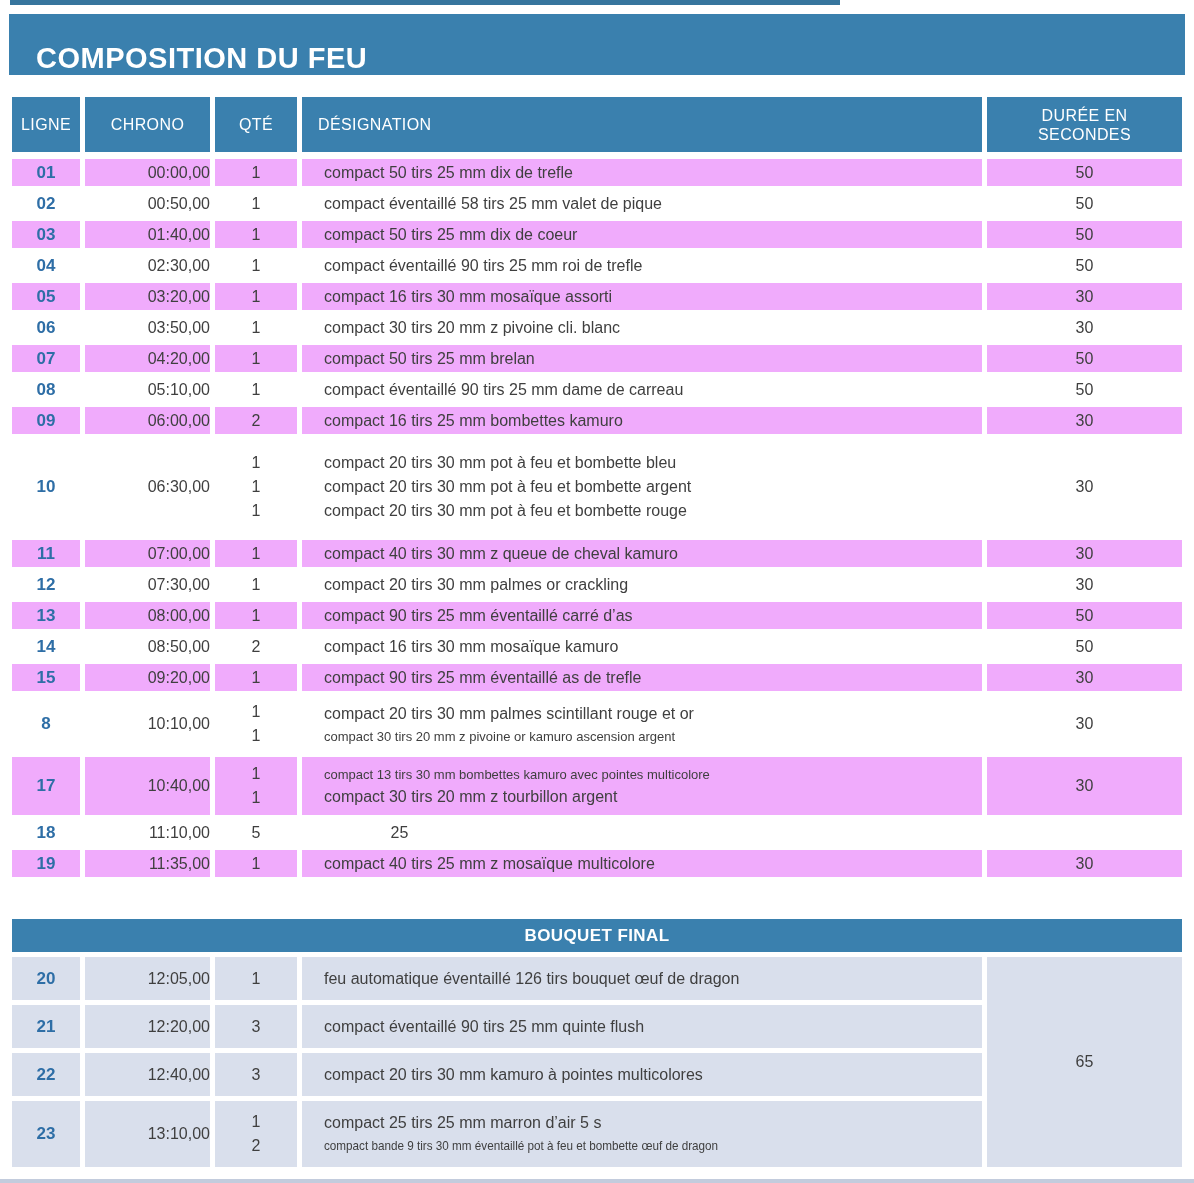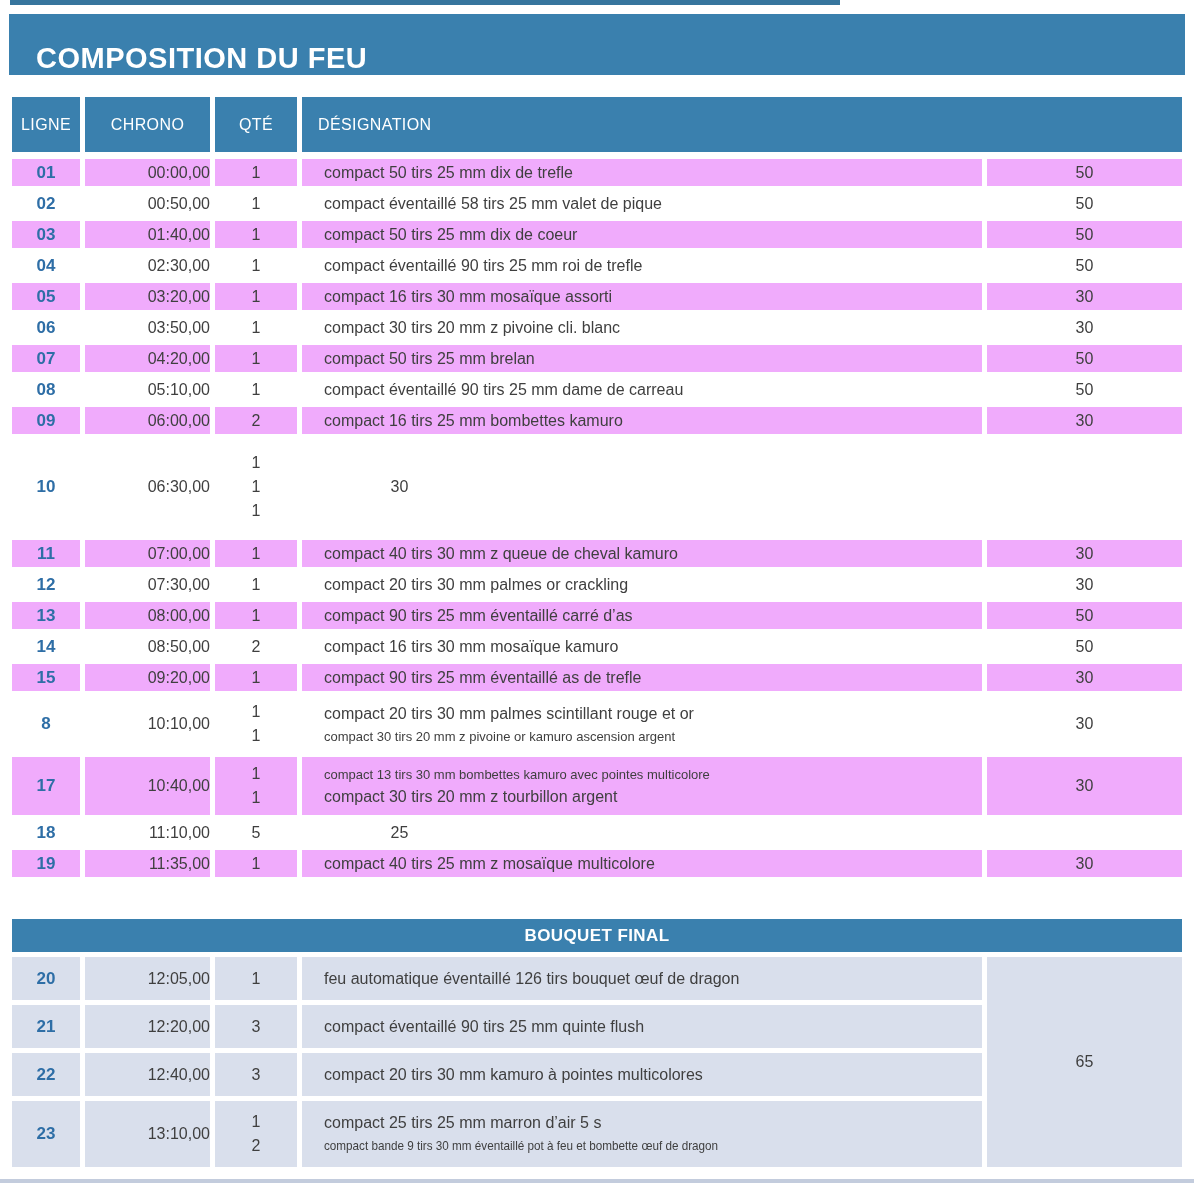--- a/index.html
+++ b/index.html
@@ -87,20 +87,23 @@
   <div class="title-banner">
     <span>COMPOSITION DU FEU</span>
   </div>
 
   <div class="tablewrap">
     <div class="hrow">
       <div class="hcell c-ligne">LIGNE</div>
       <div class="hcell c-chrono">CHRONO</div>
       <div class="hcell c-qte">QTÉ</div>
       <div class="hcell c-des">DÉSIGNATION</div>
+      <div class="hcell c-duree">
+        <span class="wrapsmall">DURÉE EN SECONDES</span>
+      </div>
     </div>
     <div class="rows" id="main-rows">
         <div class="trow shaded">
           <div class="cell c-ligne">01</div>
           <div class="cell c-chrono">00:00,00</div>
           <div class="cell c-qte">
             <div class="line">1</div>
           </div>
           <div class="cell c-des">
             <div class="line">compact 50 tirs 25 mm dix de trefle</div>
@@ -196,20 +199,25 @@
           <div class="cell c-duree">30</div>
         </div>
         <div class="trow multi3">
           <div class="cell c-ligne">10</div>
           <div class="cell c-chrono">06:30,00</div>
           <div class="cell c-qte">
             <div class="line">1</div>
             <div class="line">1</div>
             <div class="line">1</div>
           </div>
+          <div class="cell c-des">
+            <div class="line">compact 20 tirs 30 mm pot à feu et bombette bleu</div>
+            <div class="line">compact 20 tirs 30 mm pot à feu et bombette argent</div>
+            <div class="line">compact 20 tirs 30 mm pot à feu et bombette rouge</div>
+          </div>
           <div class="cell c-duree">30</div>
         </div>
         <div class="trow shaded">
           <div class="cell c-ligne">11</div>
           <div class="cell c-chrono">07:00,00</div>
           <div class="cell c-qte">
             <div class="line">1</div>
           </div>
           <div class="cell c-des">
             <div class="line">compact 40 tirs 30 mm z queue de cheval kamuro</div>

